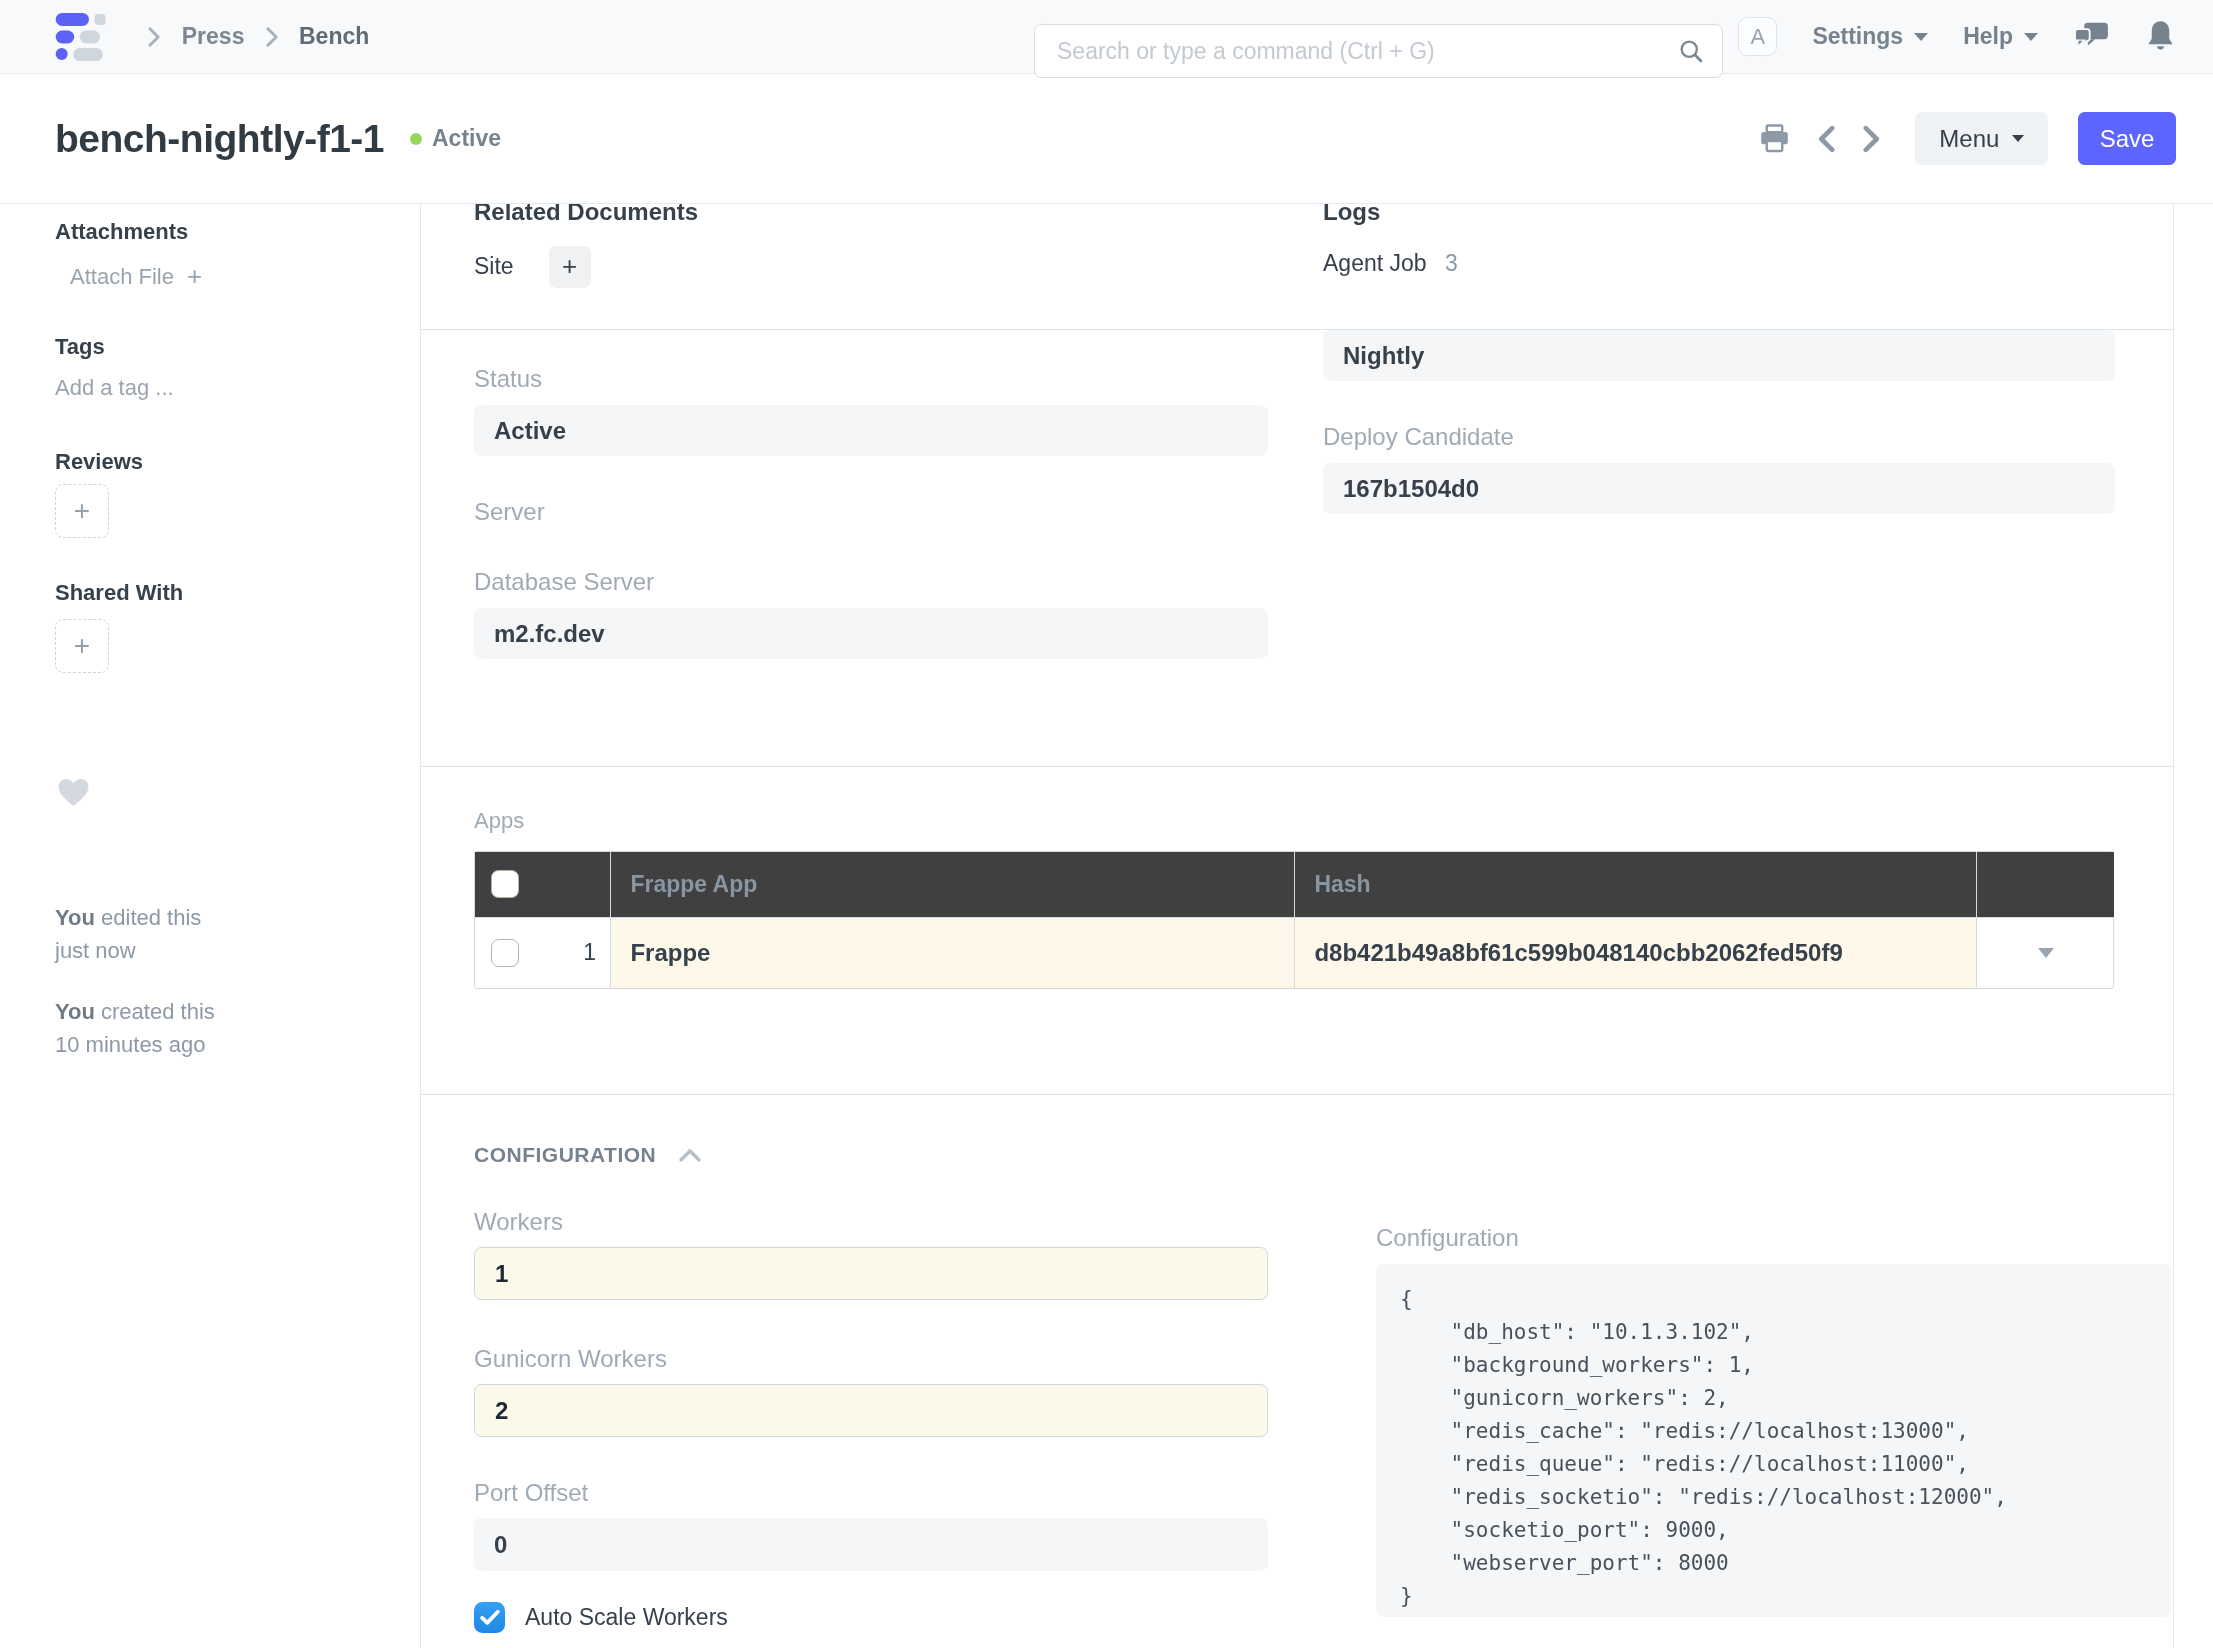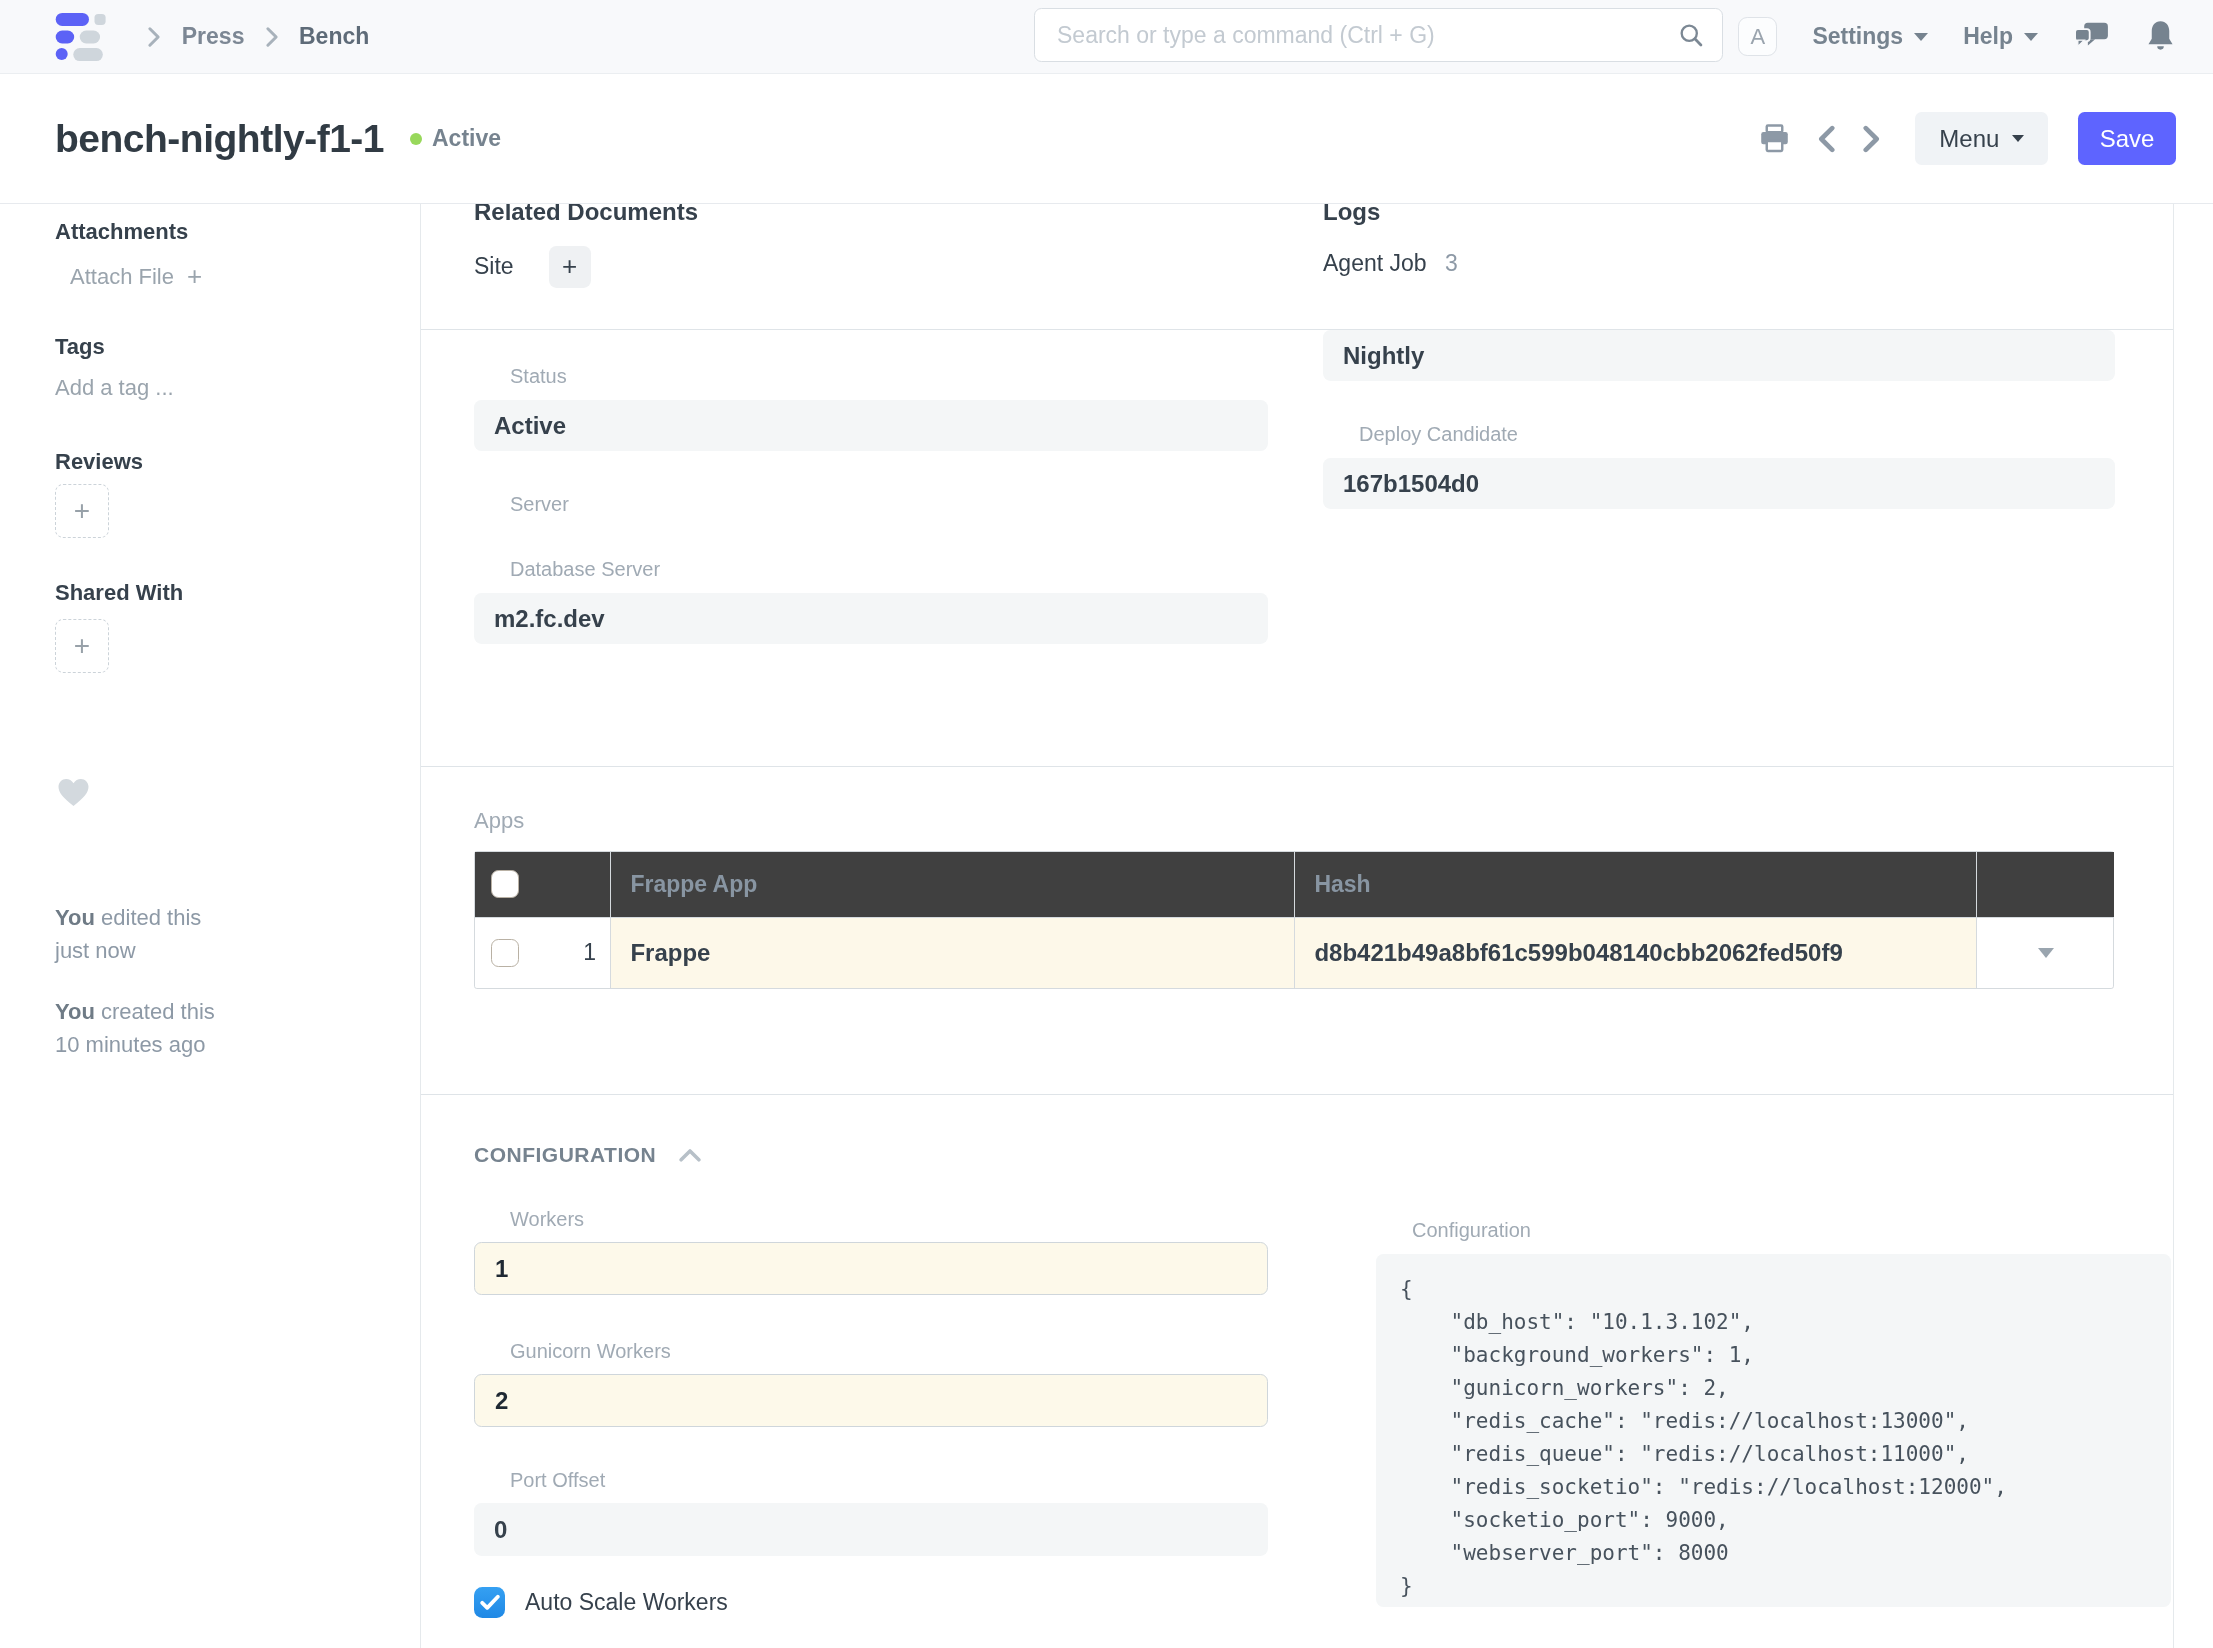--- a/index.html
+++ b/index.html
@@ -6,21 +6,21 @@
   html,body { width:2213px; height:1648px; overflow:hidden; background:#fff;
     font-family:"Liberation Sans", sans-serif; color:#36414c; }
 
   
   .navbar { position:relative; height:74px; background:#f8f9fb; border-bottom:0.9px solid #ebeef1;
     display:flex; align-items:center; padding:0 37px; }
   .logo { margin-left:14.8px; margin-right:31px; display:flex; align-items:center; cursor:pointer; }
   .crumb-chev { display:flex; align-items:center; margin:0 3.7px; }
   .crumb { font-size:23px; font-weight:700; color:#7c8794; margin:0 16.6px; cursor:pointer; }
   .crumb.current { color:#5e6b78; }
-  .nav-search { position:absolute; left:1034px; top:8px; width:689px; height:54px; }
+  .nav-search { position:absolute; left:1034px; top:24px; width:689px; height:54px; }
   .nav-search input { width:100%; height:100%; border:0.9px solid #d9dee3; border-radius:7.4px;
     background:#fff; font-family:"Liberation Sans",sans-serif; font-size:23px; color:#36414c; padding:0 59px 0 22px; outline:none; }
   .nav-search input::placeholder { color:#c3cad1; }
   .nav-search svg { position:absolute; right:18.5px; top:13px; }
   .nav-right { margin-left:auto; display:flex; align-items:center; gap:35px; }
   .avatar { width:39px; height:39px; border:0.9px solid #dfe3e8; border-radius:9.2px; background:#fcfdfe;
     display:flex; align-items:center; justify-content:center; font-size:22px; color:#9aa4ae; cursor:pointer; }
   .nav-item { display:flex; align-items:center; gap:11px; font-size:23px; font-weight:700; color:#76838f; cursor:pointer; }
   .caret { width:0; height:0; border-left:7.4px solid transparent; border-right:7.4px solid transparent;
     border-top:8.3px solid currentColor; display:inline-block; }
@@ -63,21 +63,21 @@
   .sec1 { height:126px; }
   .sec1 .sec-head { margin-top:-6.5px; }
   .doc-link-row { margin-top:20px; display:flex; align-items:center; }
   .doc-link-label { font-size:23px; color:#36414c; cursor:pointer; }
   .sq-plus { width:42px; height:42px; margin-left:35px; background:#eff1f3; border-radius:7.4px;
     display:flex; align-items:center; justify-content:center; font-size:26px; color:#36414c; cursor:pointer; }
   .log-count { color:#8d99a6; margin-left:18.5px; }
 
   
   .sec2 { height:437px; }
-  .f-label { margin-top:35px; font-size:20px; color:#a0aab4;margin-left:36px; }
+  .f-label { margin-top:35px; font-size:24px; color:#a0aab4; }
   .f-label + .f-value { margin-top:12px; }
   .f-value { height:51px; background:#f4f6f7; border-radius:7.4px; font-size:24px; font-weight:700;
     color:#36414c; line-height:51px; padding:0 20px; }
   .f-label.gap { margin-top:42px; }
 
   
   .sec3 { height:287px; padding-left:53px; }
   .apps-label { margin-top:41px; font-size:22px; color:#a0aab4; }
   .grid-tbl { margin-top:16.6px; width:1640px; border:0.9px solid #d5dade; border-radius:2.8px; background:#fff; }
   .g-row { display:grid; grid-template-columns:136px 684px 682px 137px; }

